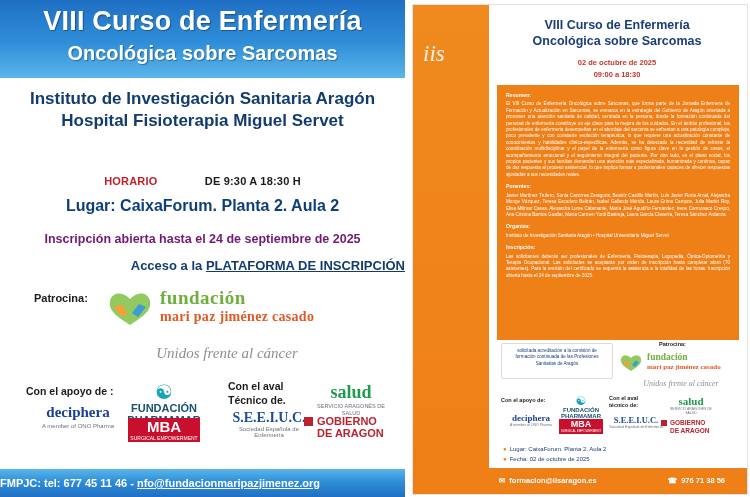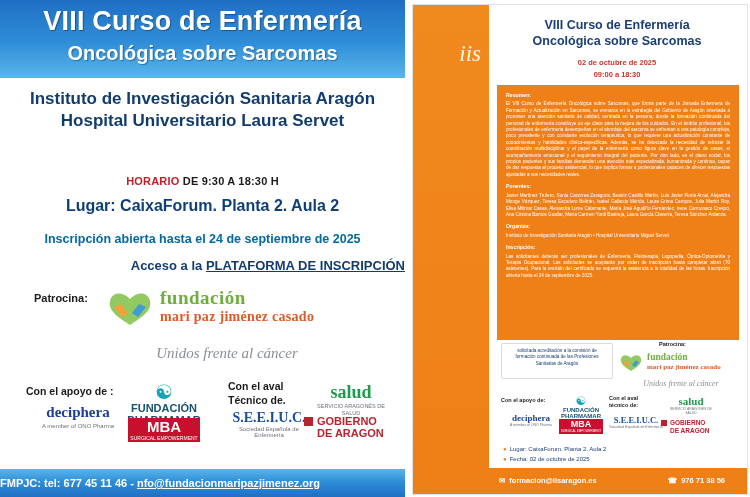--- a/index.html
+++ b/index.html
@@ -36,28 +36,28 @@
     color:#123c6e;font-weight:bold;font-size:17px;line-height:22px;
   }
   .l-date{
     position:absolute;left:0;top:143px;width:405px;text-align:center;
     color:#1565b8;font-weight:bold;font-size:24px;
   }
   .l-horario{
     position:absolute;left:0;top:175px;width:405px;text-align:center;
     font-size:11px;font-weight:bold;color:#c21d2a;letter-spacing:.2px;
   }
-  .l-horario .plain{color:#1b1b1b;font-weight:bold;}
+  .l-horario .plain{color:#1b1b1b;font-weight:bold;padding-left:44px;}
   .l-lugar{
     position:absolute;left:0;top:197px;width:405px;text-align:center;
     color:#0f3f77;font-weight:bold;font-size:16px;
   }
   .l-insc{
     position:absolute;left:0;top:232px;width:405px;text-align:center;
-    color:#0369a1;font-weight:bold;font-size:12.5px;
+    color:#701a75;font-weight:bold;font-size:12.5px;
   }
   .l-acceso{
     position:absolute;left:0;top:258px;width:405px;text-align:right;
     color:#123c6e;font-weight:bold;font-size:13px;
   }
   .l-acceso a{color:#123c6e;text-decoration:underline;}
 
   .l-patro-label{
     position:absolute;left:34px;top:292px;
     color:#1b1b1b;font-size:11px;font-weight:bold;
@@ -131,21 +131,21 @@
     position:absolute;left:412px;top:4px;width:334px;height:489px;
     background:#ffffff;border:1px solid #e2e2e2;overflow:hidden;
   }
   .r-orange-left{
     position:absolute;left:0;top:0;width:76px;height:489px;
     background:linear-gradient(180deg,#f08a1e 0%,#ef7f17 100%);
   }
   .r-logo{
     position:absolute;left:10px;top:24px;width:58px;height:52px;
     color:#ffffff;font-family:"Liberation Serif",serif;font-size:23px;
-    font-style:italic;text-align:right;line-height:50px;opacity:.92;
+    font-style:italic;text-align:left;line-height:50px;opacity:.92;
   }
   .r-title{
     position:absolute;left:84px;top:12px;width:240px;text-align:center;
     color:#1a3e77;font-weight:bold;font-size:12.5px;line-height:16px;
   }
   .r-date{
     position:absolute;left:84px;top:52px;width:240px;text-align:center;
     color:#c0392b;font-weight:bold;font-size:7.5px;line-height:12px;
   }
   .r-body{
@@ -213,21 +213,21 @@
 
 <div class="stage">
 
   <div class="left-poster">
     <div class="l-blue"></div>
     <div class="l-title1">VIII Curso de Enfermería</div>
     <div class="l-title2">Oncológica sobre Sarcomas</div>
 
     <div class="l-inst">
       <div>Instituto de Investigación Sanitaria Aragón</div>
-      <div>Hospital Universitario Laura Servet</div>
+      <div>Hospital Fisioterapia Miguel Servet</div>
     </div>
 
 
     <div class="l-horario">
       <span>HORARIO</span><span class="plain"> DE 9:30 A 18:30 H</span>
     </div>
 
     <div class="l-lugar">Lugar: CaixaForum. Planta 2. Aula 2</div>
     <div class="l-insc">Inscripción abierta hasta el 24 de septiembre de 2025</div>
 

